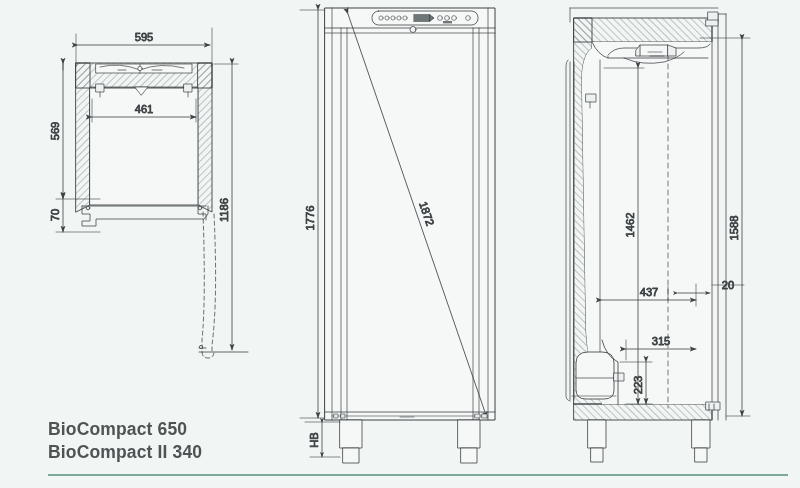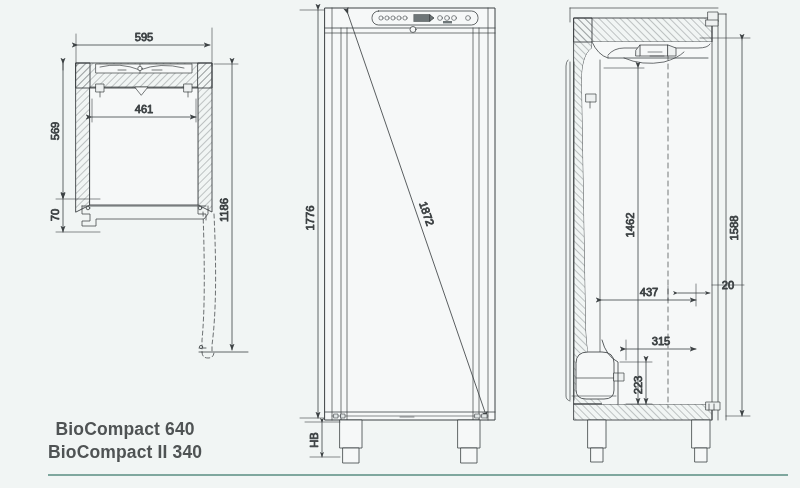--- a/index.html
+++ b/index.html
@@ -13,21 +13,20 @@
     background: #f1f5f4;
     font-family: "Liberation Sans", sans-serif;
     overflow: hidden;
     position: relative;
   }
   #sheet {
     position: absolute;
     left: 0; top: 0;
     width: 800px;
     height: 488px;
-    text-align: center;
   }
   #drawing {
     position: absolute;
     left: 0; top: 0;
     width: 800px;
     height: 488px;
   }
   .caption-block {
     position: absolute;
     left: 48px;
@@ -365,19 +364,19 @@
       <text class="dim-text" x="649" y="296" text-anchor="middle">437</text>
       <text class="dim-text" x="728" y="289" text-anchor="middle">20</text>
       <text class="dim-text" x="661" y="345" text-anchor="middle">315</text>
       <text class="dim-text" x="642" y="385" text-anchor="middle" transform="rotate(-90 642 385)">223</text>
     </g>
 
     </g>
   </svg>
 
   <div class="caption-block">
-    <div class="caption-line">BioCompact 640</div>
+    <div class="caption-line">BioCompact 650</div>
     <div class="caption-line">BioCompact II 340</div>
   </div>
 
   <div class="rule"></div>
 
 </div>
 
 </body></html>

